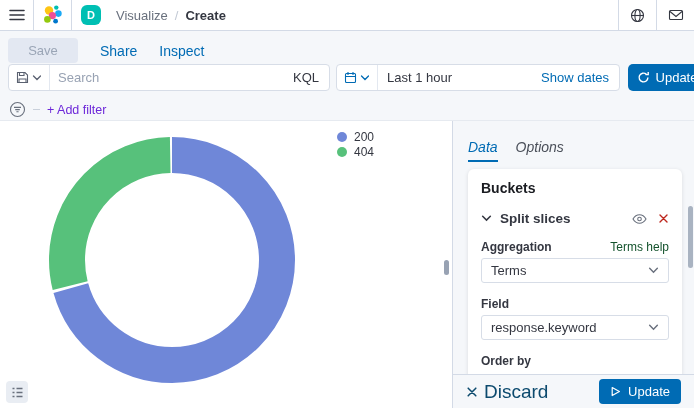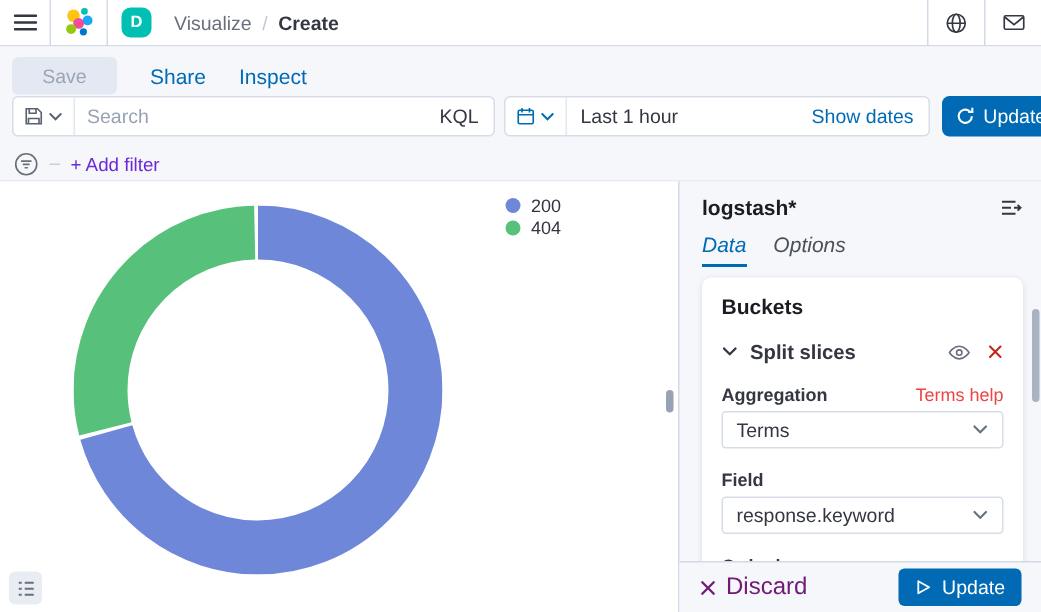--- a/index.html
+++ b/index.html
@@ -82,28 +82,28 @@
           padding:11px 13px; height:260px; }
   .card-title { font-size:14px; font-weight:bold; color:#1A1C21; }
   .split-row { display:flex; align-items:center; margin-top:15px;font-weight:bold; }
   .split-chevron { color:#343741; display:flex; cursor:pointer; }
   .split-label { margin-left:8px; font-size:13.5px; color:#343741; }
   .split-actions { margin-left:auto; display:flex; align-items:center; gap:11px; }
   .eye { color:#69707D; display:flex; cursor:pointer; }
   .x-red { color:#BD271E; display:flex; cursor:pointer; }
   .label-row { display:flex; align-items:baseline; justify-content:space-between; margin-top:14px; }
   .fld-label { font-size:12px; font-weight:bold; color:#343741; }
-  .help-link { font-size:12px; color:#ef4444; cursor:pointer; }
+  .help-link { font-size:12px; color:#14532d; cursor:pointer; }
   .select { margin-top:4px; height:25px; background:#fff; border:1px solid #D7DDE7; border-radius:3px;
             display:flex; align-items:center; padding:0 9px; font-size:13px; color:#343741; cursor:pointer; }
   .select .chev { margin-left:auto; color:#69707D; display:flex; }
   .panel-footer { position:absolute; bottom:0; left:0; right:0; height:34px; background:#F5F7FA;
                   border-top:1px solid #D3DAE6; display:flex; align-items:center;
                   justify-content:space-between; padding:0 13px; }
-  .discard { display:flex; align-items:center; gap:6px; color:#701a75; font-size:16px; cursor:pointer;justify-content:flex-end; }
+  .discard { display:flex; align-items:center; gap:6px; color:#0c4a6e; font-size:19px; cursor:pointer;justify-content:flex-end; }
   .update-btn { height:25px; padding:0 11px; background:#006BB4; border:none; border-radius:4px;
                 color:#fff; font-size:13px; font-family:inherit; display:flex; align-items:center;
                 gap:7px; cursor:pointer; }
   .scroll-thumb { position:absolute; right:1px; top:85px; width:5px; height:62px;
                   background:#A9B3C1; border-radius:3px; cursor:pointer; }
 </style>
 </head>
 <body>
 
 <div class="app">
@@ -231,28 +231,20 @@
         <svg width="13" height="13" viewBox="0 0 13 13" fill="none" stroke="currentColor" stroke-width="1.3">
             <path d="M1.5 2.5h2M5.5 2.5h6M1.5 6.5h2M5.5 6.5h6M1.5 10.5h2M5.5 10.5h6"></path>
           </svg>
       </button>
     </div>
 
     <div class="resizer"></div>
 
     <aside class="panel">
       <div class="panel-inner">
-        <div class="panel-head">
-          <span class="panel-title">logstash*</span>
-          <span class="collapse-btn">
-            <svg width="15" height="13" viewBox="0 0 15 13" fill="none" stroke="currentColor" stroke-width="1.2">
-                <path d="M1 2.5h9M1 6.5h6M1 10.5h9M9 6.5h4.2M11.4 4.6l2 1.9-2 1.9"></path>
-              </svg>
-          </span>
-        </div>
 
         <div class="tabs">
           <span class="tab active">Data</span>
           <span class="tab inactive">Options</span>
         </div>
 
         <div class="card">
           <div class="card-title">Buckets</div>
 
           <div class="split-row">

